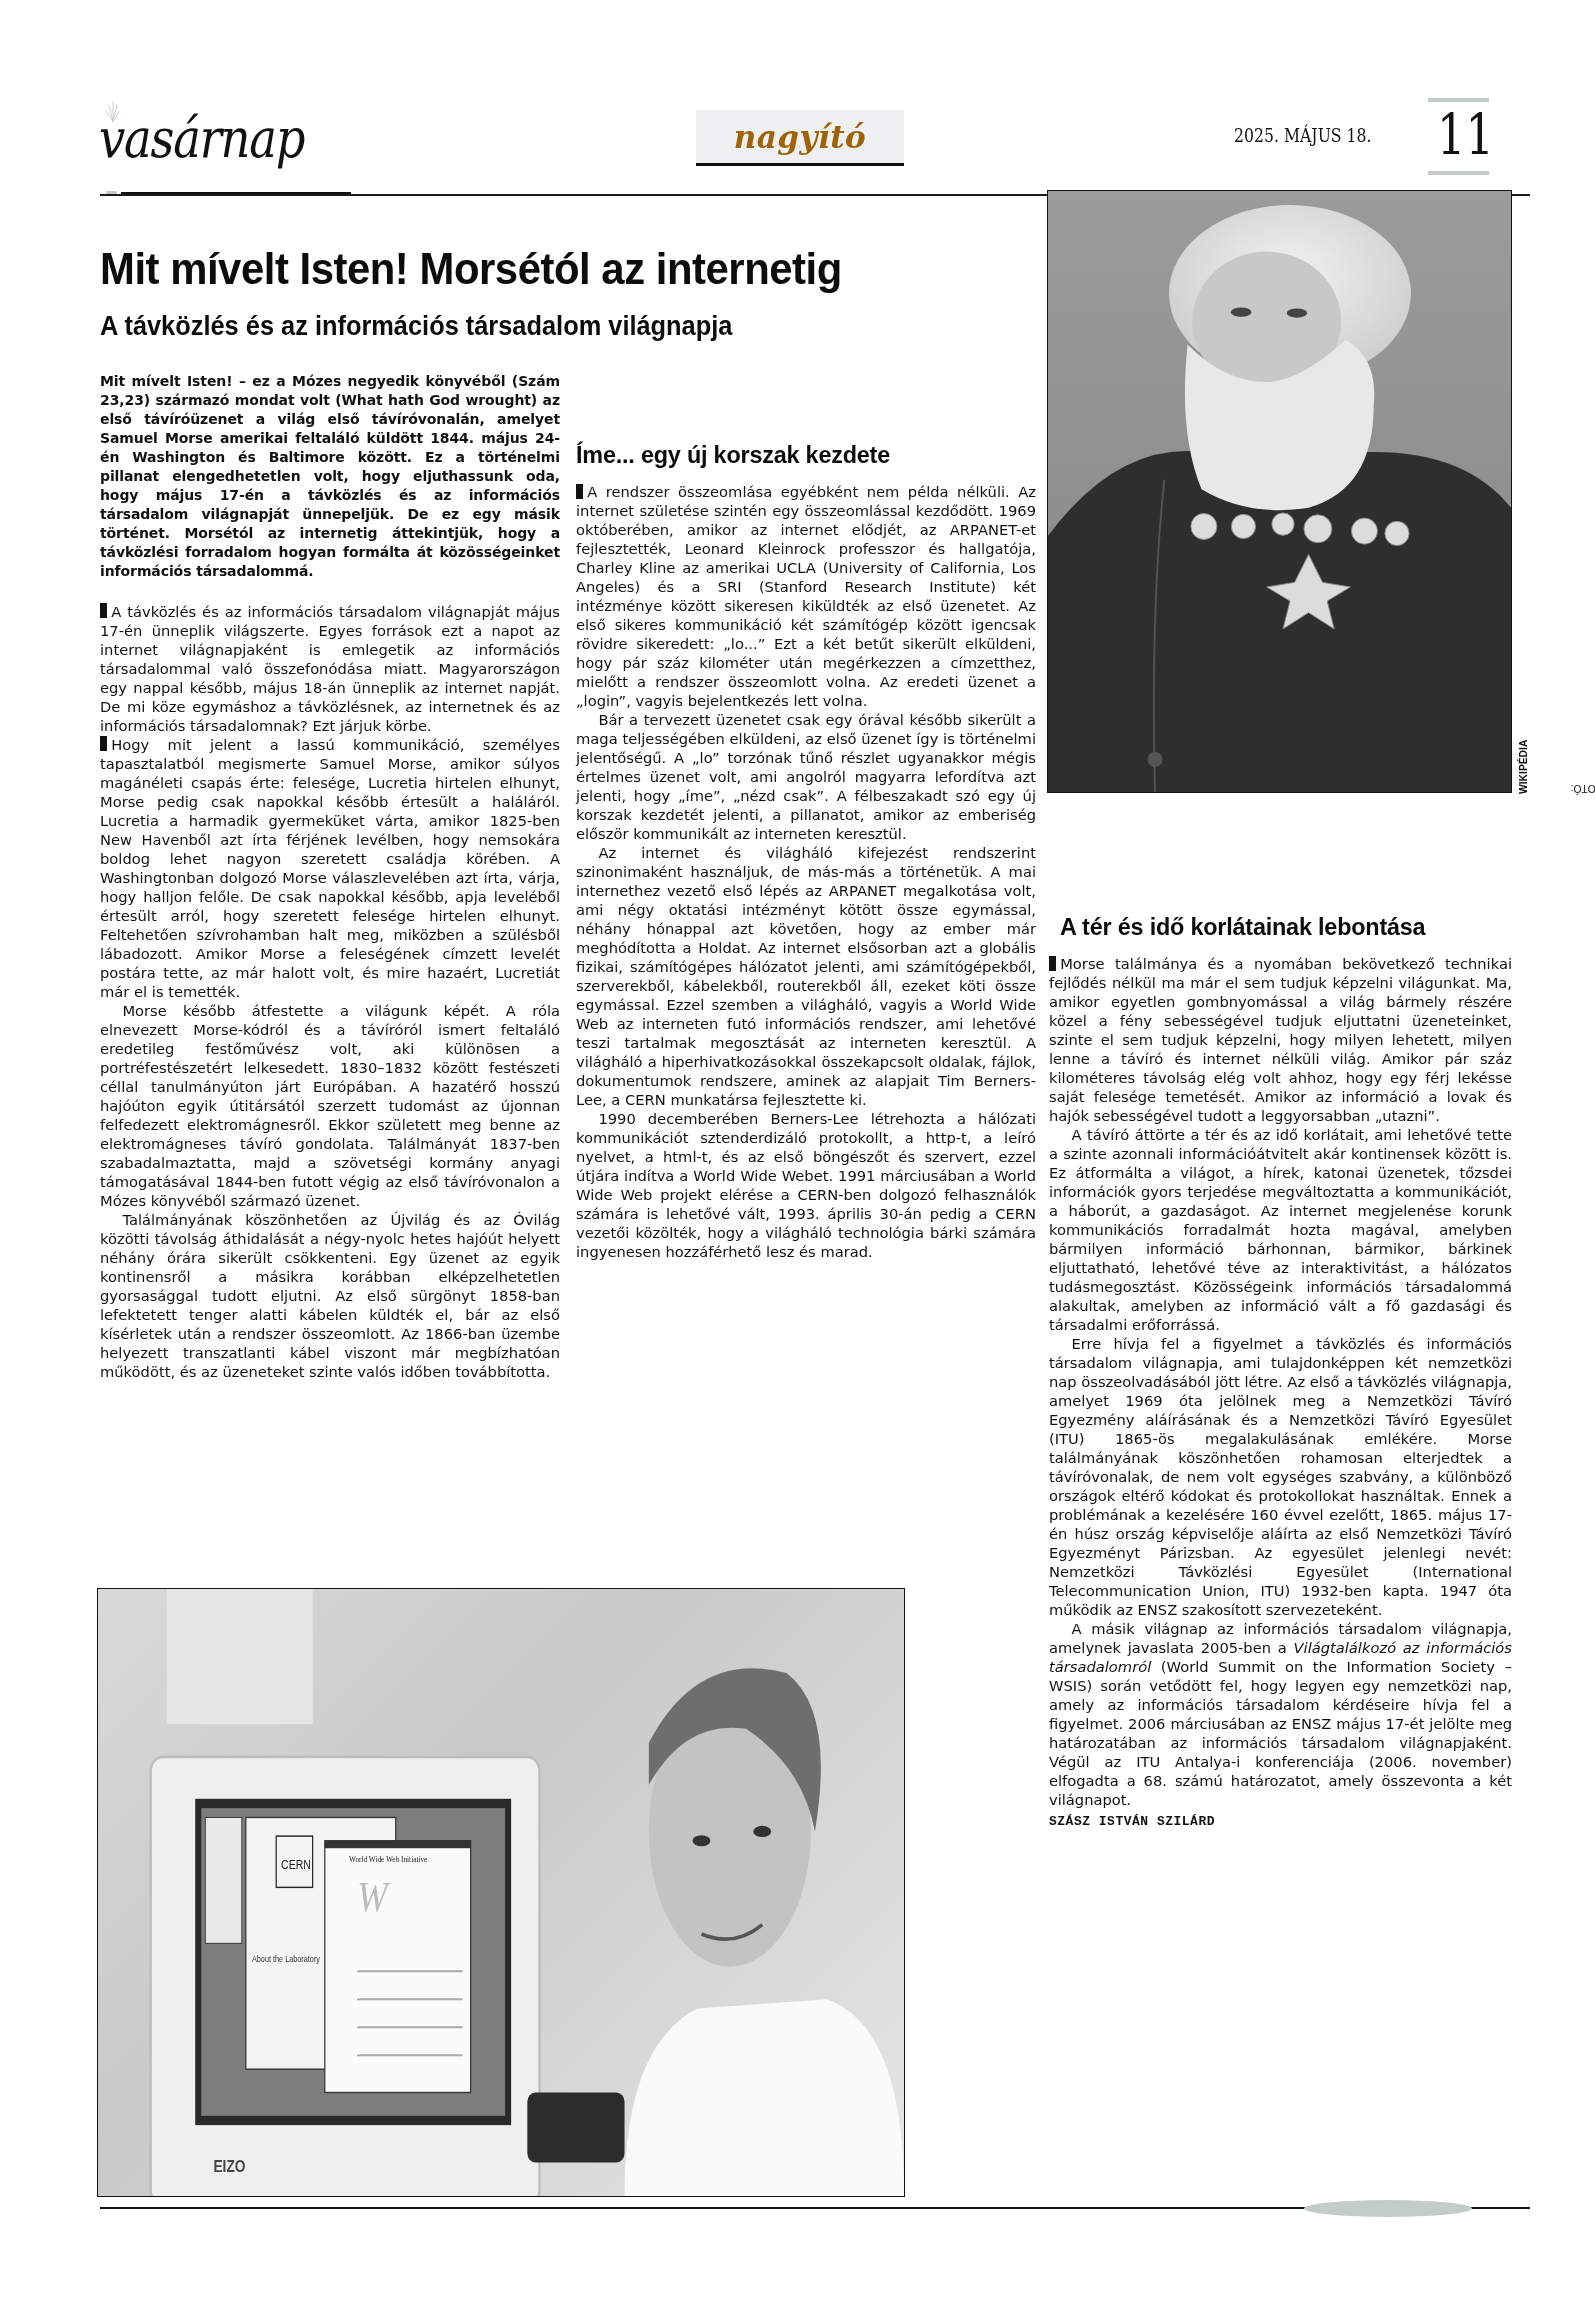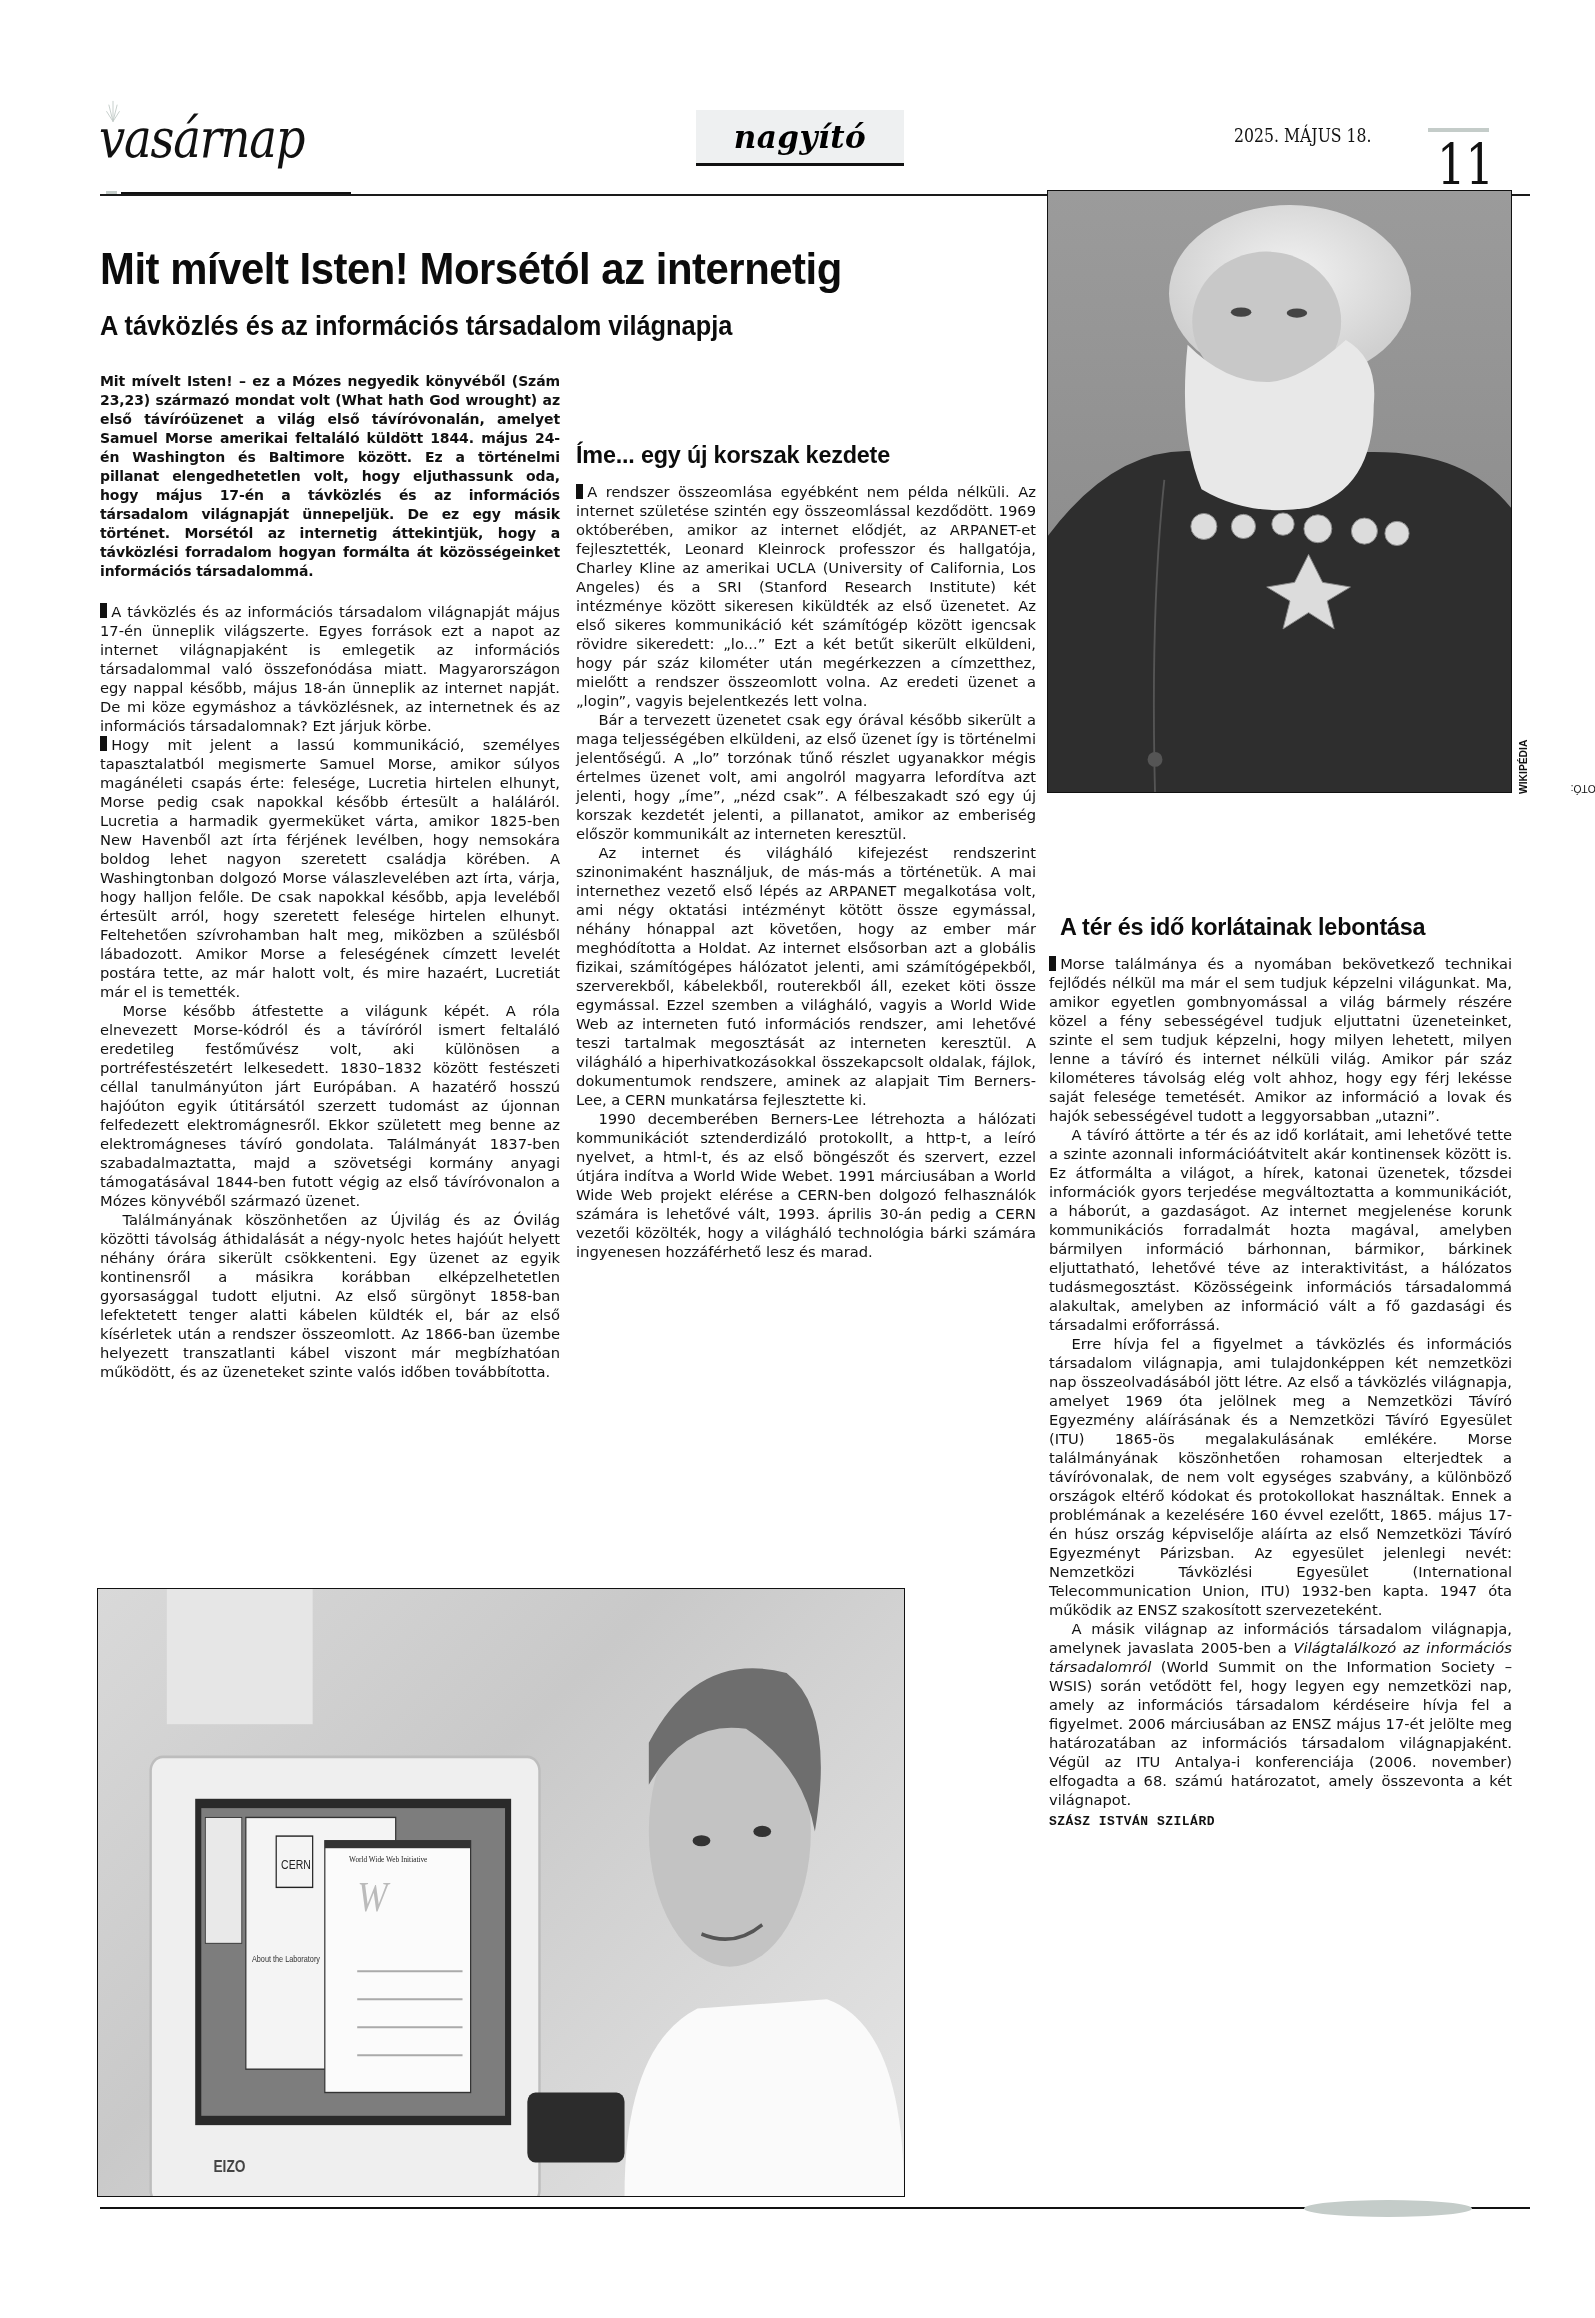--- a/index.html
+++ b/index.html
@@ -7,24 +7,24 @@
   body { position: relative; font-family: "Liberation Sans", sans-serif; color: #111; }
 
   
   .masthead-logo { position: absolute; left: 92px; top: 100px; width: 262px; height: 65px; }
   .logo-text { position: absolute; left: 6.5px; top: 12px; font-family: "DejaVu Serif", serif; font-style: italic; font-size: 54px; line-height: 1; letter-spacing: -1.4px; color: #111; transform: scaleX(0.86); transform-origin: left top; }
   .logo-spark { position: absolute; left: 14px; top: 0px; width: 14px; height: 21.5px; }
   .logo-underline { position: absolute; left: 29px; top: 92px; width: 230px; height: 3.3px; background: #111; }
   .logo-underline-accent { position: absolute; left: 14px; top: 91px; width: 11.2px; height: 3.7px; background: #c4ccc9; }
 
   .section-box { position: absolute; left: 696px; top: 110px; width: 208px; height: 56px; background: #eef0f1; border-bottom: 3.7px solid #111; display: flex; align-items: center; justify-content: center; }
-  .section-box span { font-family: "DejaVu Serif", serif; font-style: italic; font-weight: bold; font-size: 31px; color: #000000; letter-spacing: 0.5px; }
+  .section-box span { font-family: "DejaVu Serif", serif; font-style: italic; font-weight: bold; font-size: 31px; color: #a16207; letter-spacing: 0.5px; }
 
   .date-text { position: absolute; left: 1234px; top: 125px; font-family: "DejaVu Serif", serif; font-size: 18.7px; color: #111; transform: scaleX(0.84); transform-origin: left top; }
-  .page-num-wrap { position: absolute; left: 1428px; top: 98px; width: 61px; height: 77px; margin-top: 30px; }
+  .page-num-wrap { position: absolute; left: 1428px; top: 98px; width: 61px; height: 77px; }
   .page-num-bar-top, .page-num-bar-bot { position: absolute; left: 0; width: 61px; height: 3.7px; background: #c4ccc9; }
   .page-num-bar-top { top: 0; } .page-num-bar-bot { top: 73px; }
   .page-num { position: absolute; left: 9.3px; top: 9.3px; font-family: "DejaVu Serif", serif; font-size: 56px; line-height: 1; color: #111; transform: scaleX(0.8); transform-origin: left top; }
 
   .header-rule { position: absolute; left: 100px; top: 194px; width: 1430px; height: 2.3px; background: #1a1a1a; }
 
   
   .headline { position: absolute; left: 100px; top: 243px; font-family: "Liberation Sans", sans-serif; font-weight: bold; font-size: 45px; letter-spacing: -0.5px; color: #0c0c0c; transform: scaleX(0.93); transform-origin: left top; white-space: nowrap; }
   .subheadline { position: absolute; left: 100px; top: 311px; font-family: "Liberation Sans", sans-serif; font-weight: bold; font-size: 27px; color: #0c0c0c; transform: scaleX(0.94); transform-origin: left top; white-space: nowrap; }
 

